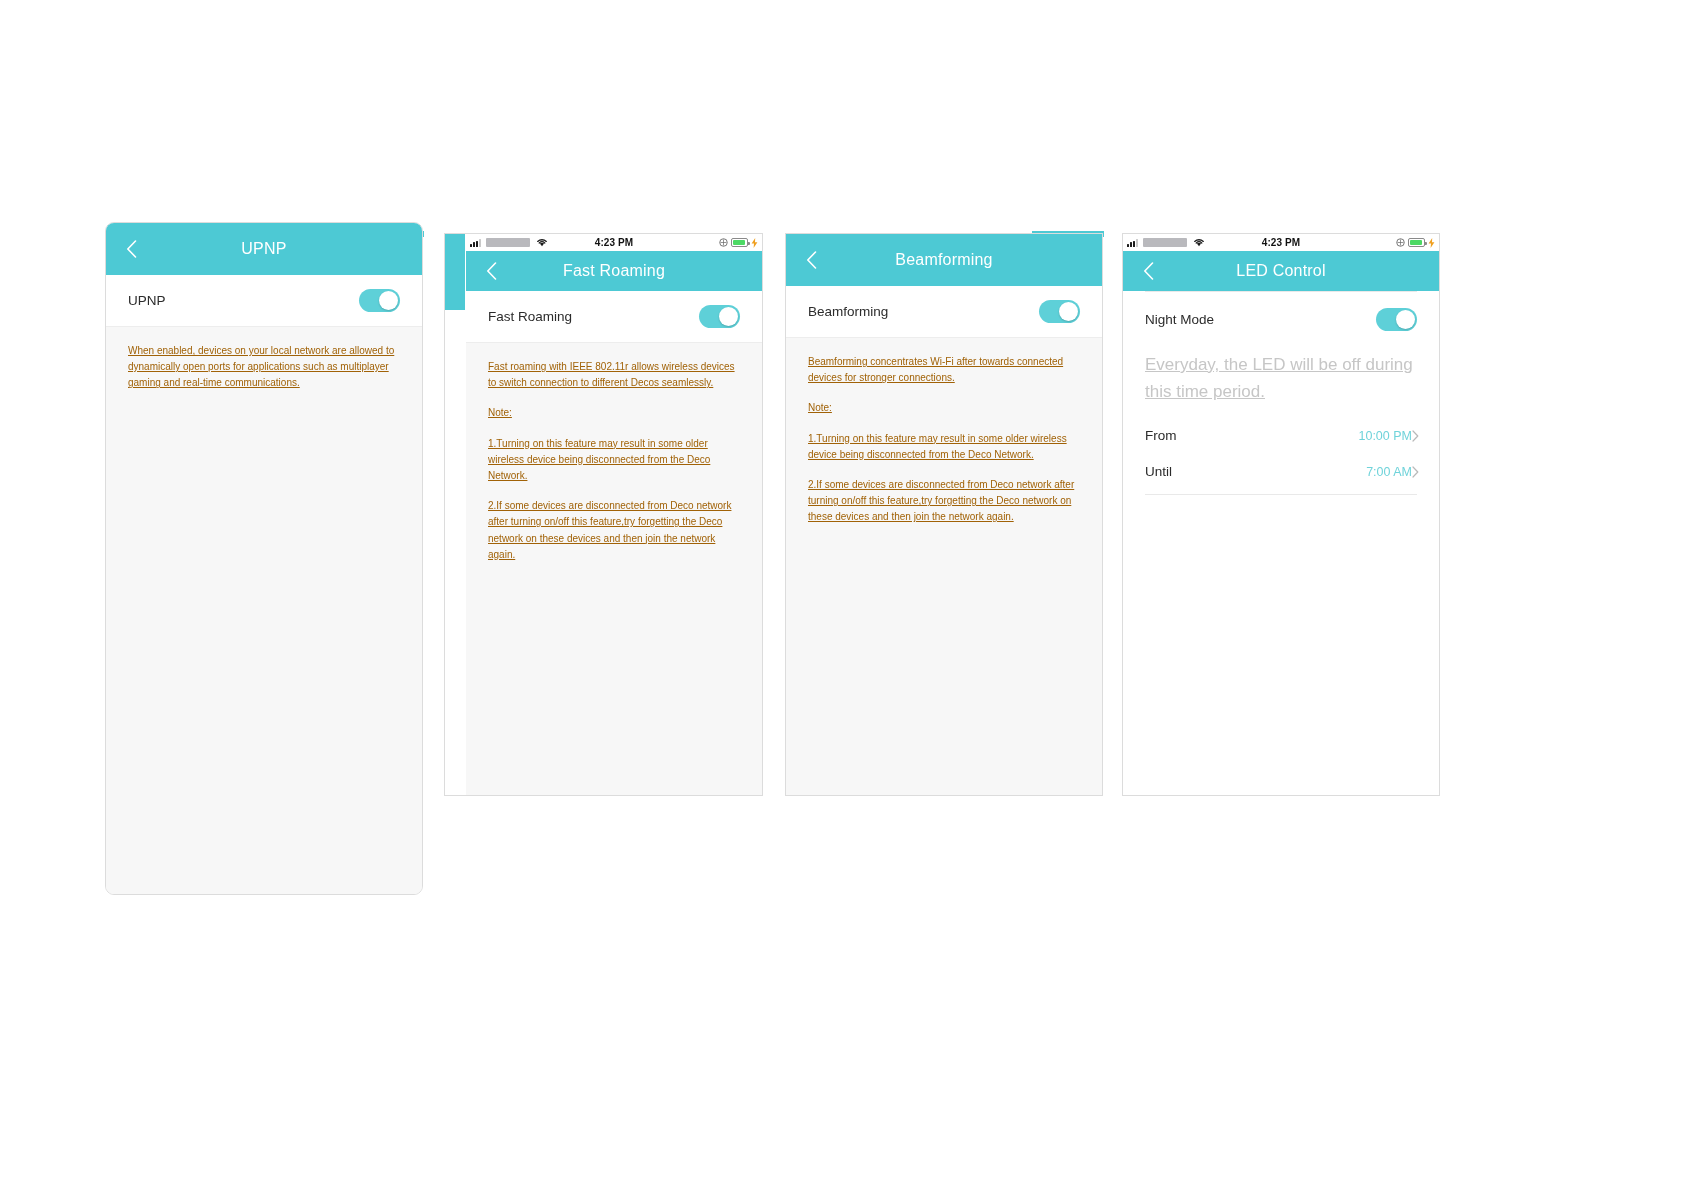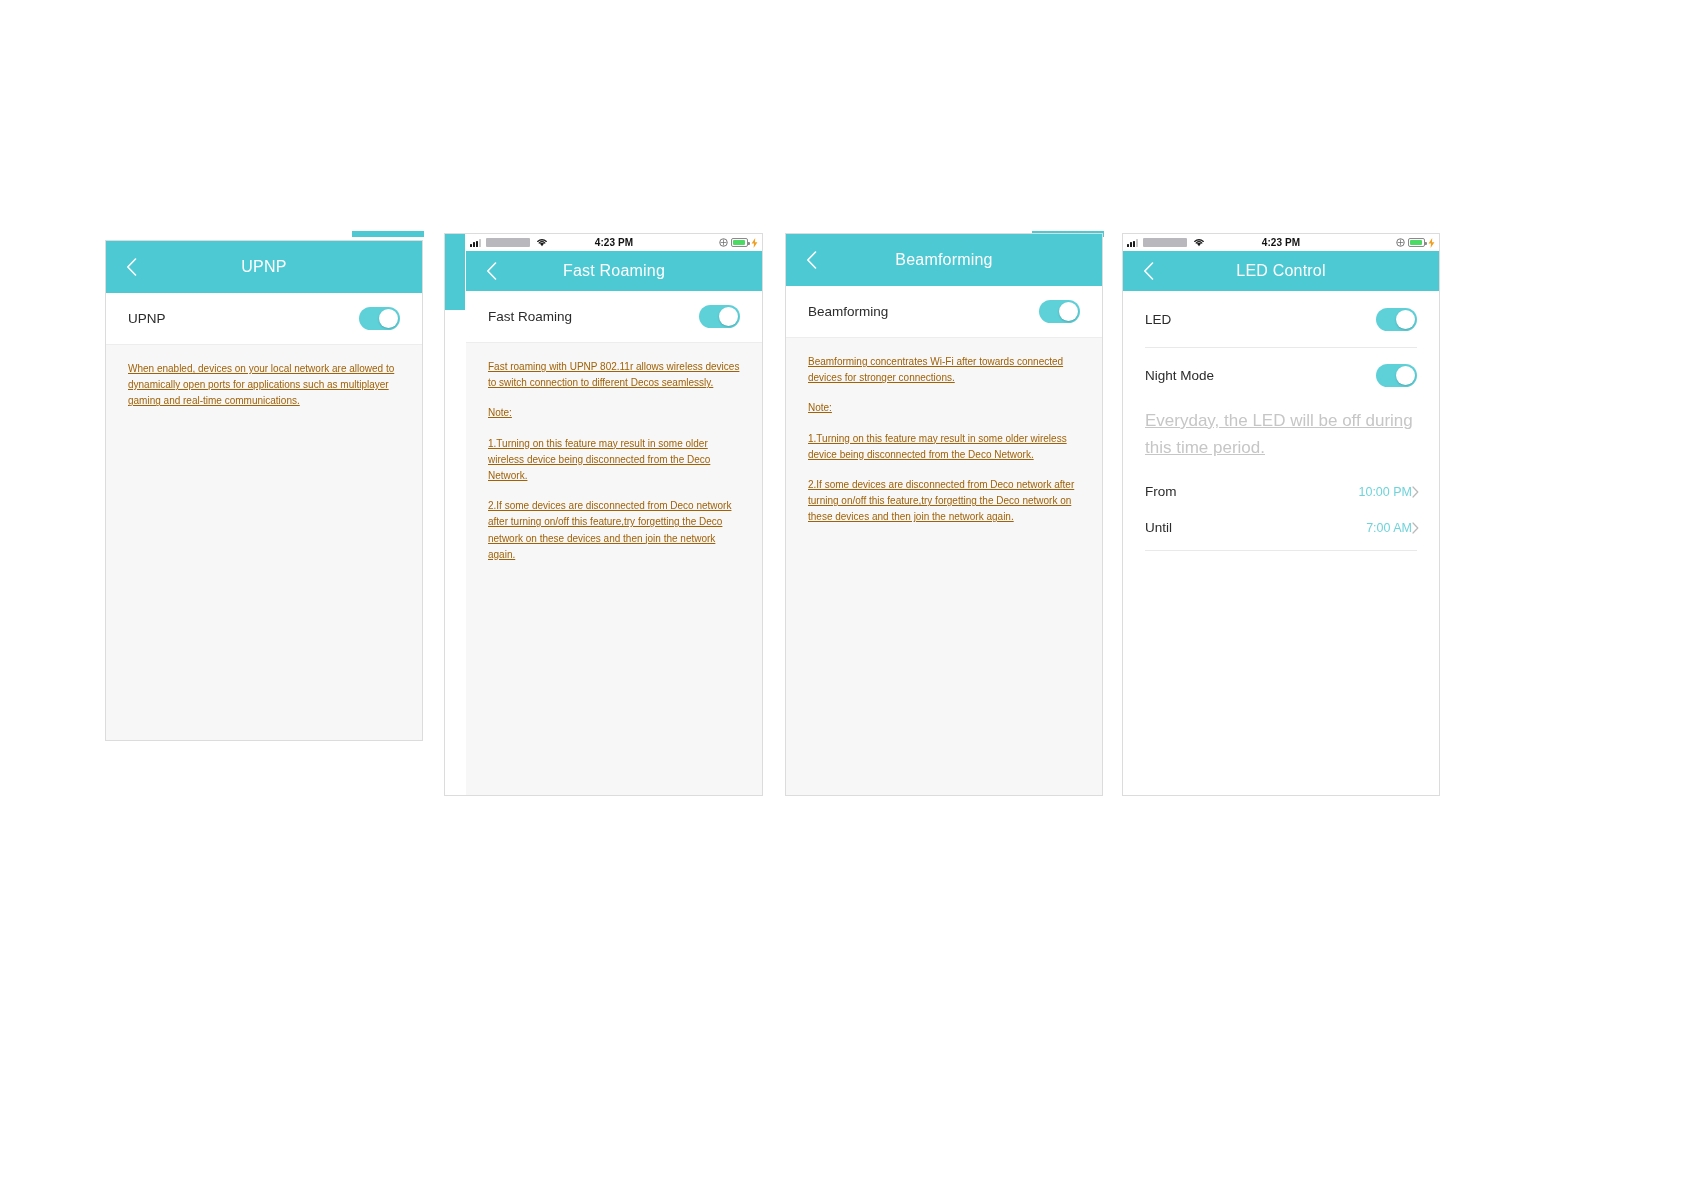--- a/index.html
+++ b/index.html
@@ -261,21 +261,21 @@
     border-right: none;
   }
 </style>
 </head>
 <body>
 
 <div class="stage">
 
   <div class="peek" style="left:352px; top:231px; width:72px; height:6px;"></div>
 
-  <div class="phone" style="left:105px; top:240px; width:318px; height:501px;">
+  <div class="phone" style="left:105px; top:222px; width:318px; height:673px;border-radius:9px;">
     <div class="navbar tall">
       <div class="back-btn">
         <svg width="11" height="18" viewBox="0 0 11 18">
           <path d="M9.5 1 L1.8 9 L9.5 17" fill="none" stroke="#ffffff" stroke-width="1.6" stroke-linecap="round" stroke-linejoin="round"></path>
         </svg>
       </div>
       <div class="nav-title">UPNP</div>
     </div>
 
     <div class="content">
@@ -337,21 +337,21 @@
 
     <div class="content">
       <div class="row">
         <span class="row-label">Fast Roaming</span>
         <div class="toggle">
           <div class="knob"></div>
         </div>
       </div>
 
       <div class="desc">
-        <p>Fast roaming with UPNP 802.11r allows wireless devices to switch connection to different Decos seamlessly.</p>
+        <p>Fast roaming with IEEE 802.11r allows wireless devices to switch connection to different Decos seamlessly.</p>
         <p>Note:</p>
         <p>1.Turning on this feature may result in some older wireless device being disconnected  from the Deco Network.</p>
         <p>2.If some devices are disconnected from Deco network after turning on/off this feature,try forgetting the Deco network on these devices and then join the network again.</p>
       </div>
     </div>
   </div>
 
   <div class="peek" style="left:1032px; top:231px; width:72px; height:6px;"></div>
 
   <div class="phone" style="left:785px; top:233px; width:318px; height:563px;">
@@ -415,26 +415,20 @@
     <div class="navbar">
       <div class="back-btn">
         <svg width="11" height="18" viewBox="0 0 11 18">
           <path d="M9.5 1 L1.8 9 L9.5 17" fill="none" stroke="#ffffff" stroke-width="1.6" stroke-linecap="round" stroke-linejoin="round"></path>
         </svg>
       </div>
       <div class="nav-title">LED Control</div>
     </div>
 
     <div class="content section-white">
-      <div class="row no-border" style="height:56px;">
-        <span class="row-label">LED</span>
-        <div class="toggle">
-          <div class="knob"></div>
-        </div>
-      </div>
 
       <div class="divider"></div>
 
       <div class="row no-border" style="height:54px;">
         <span class="row-label">Night Mode</span>
         <div class="toggle">
           <div class="knob"></div>
         </div>
       </div>
 

